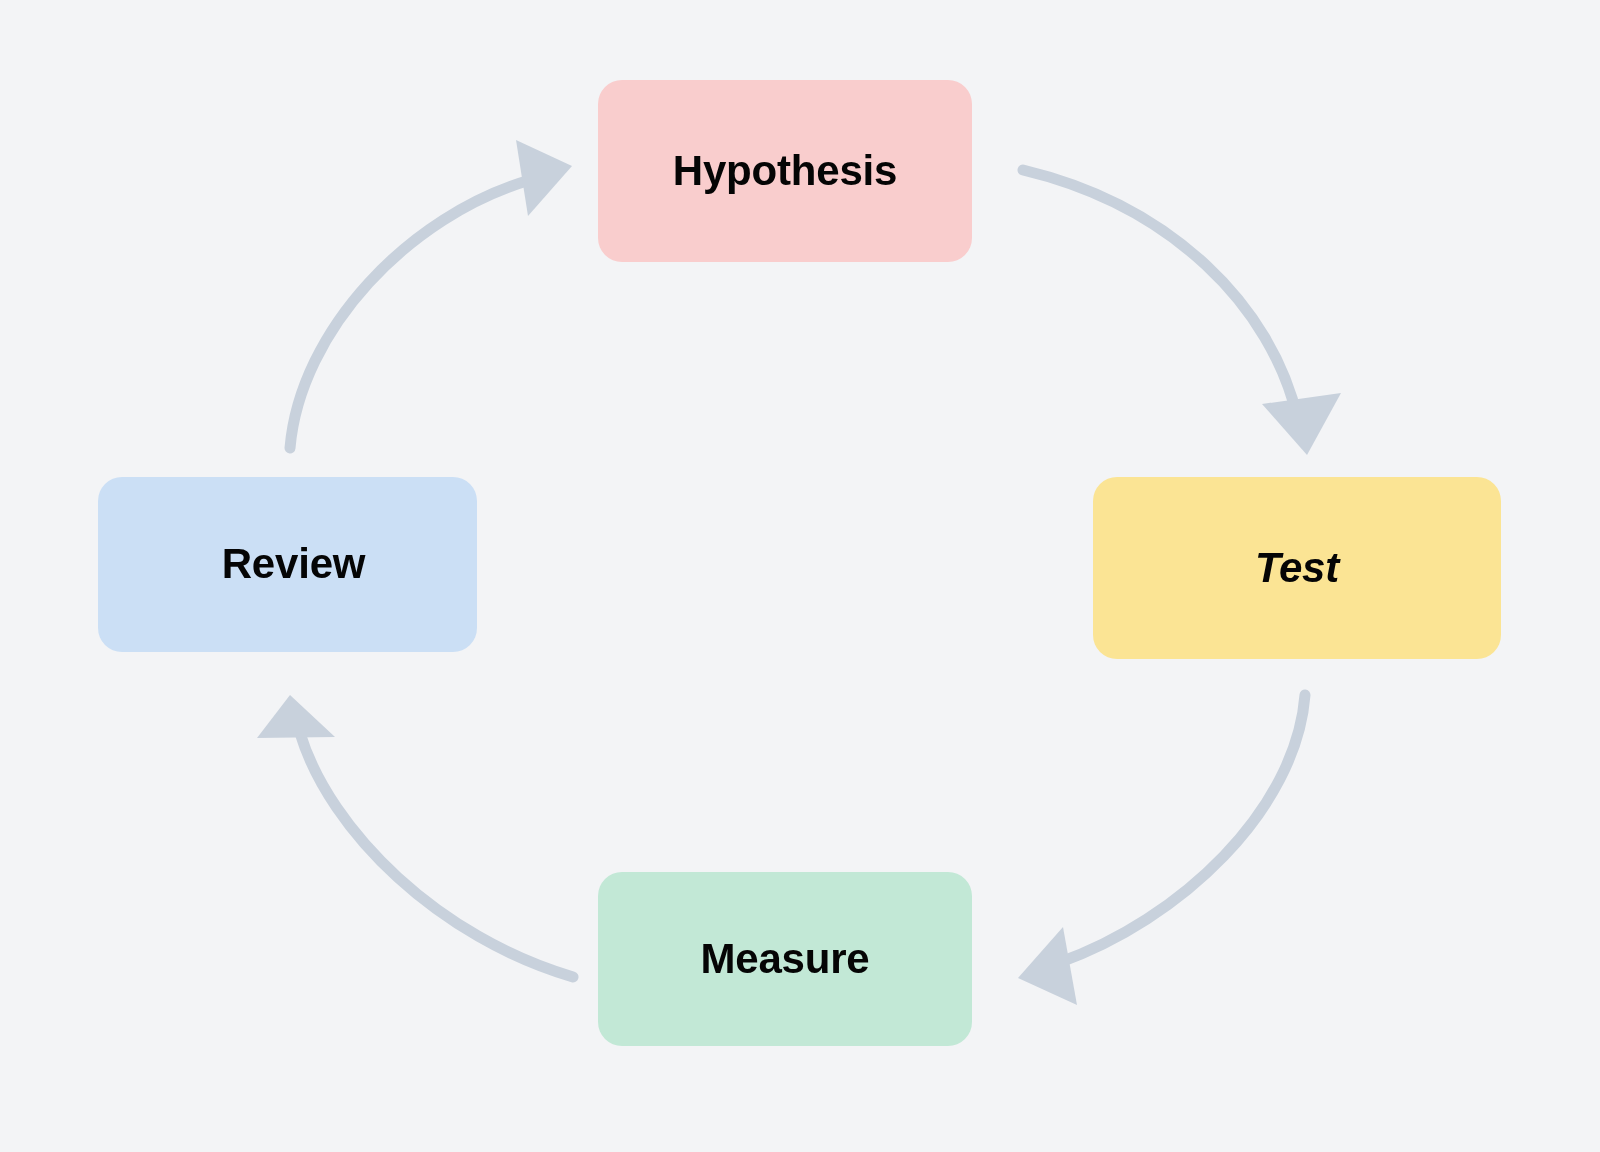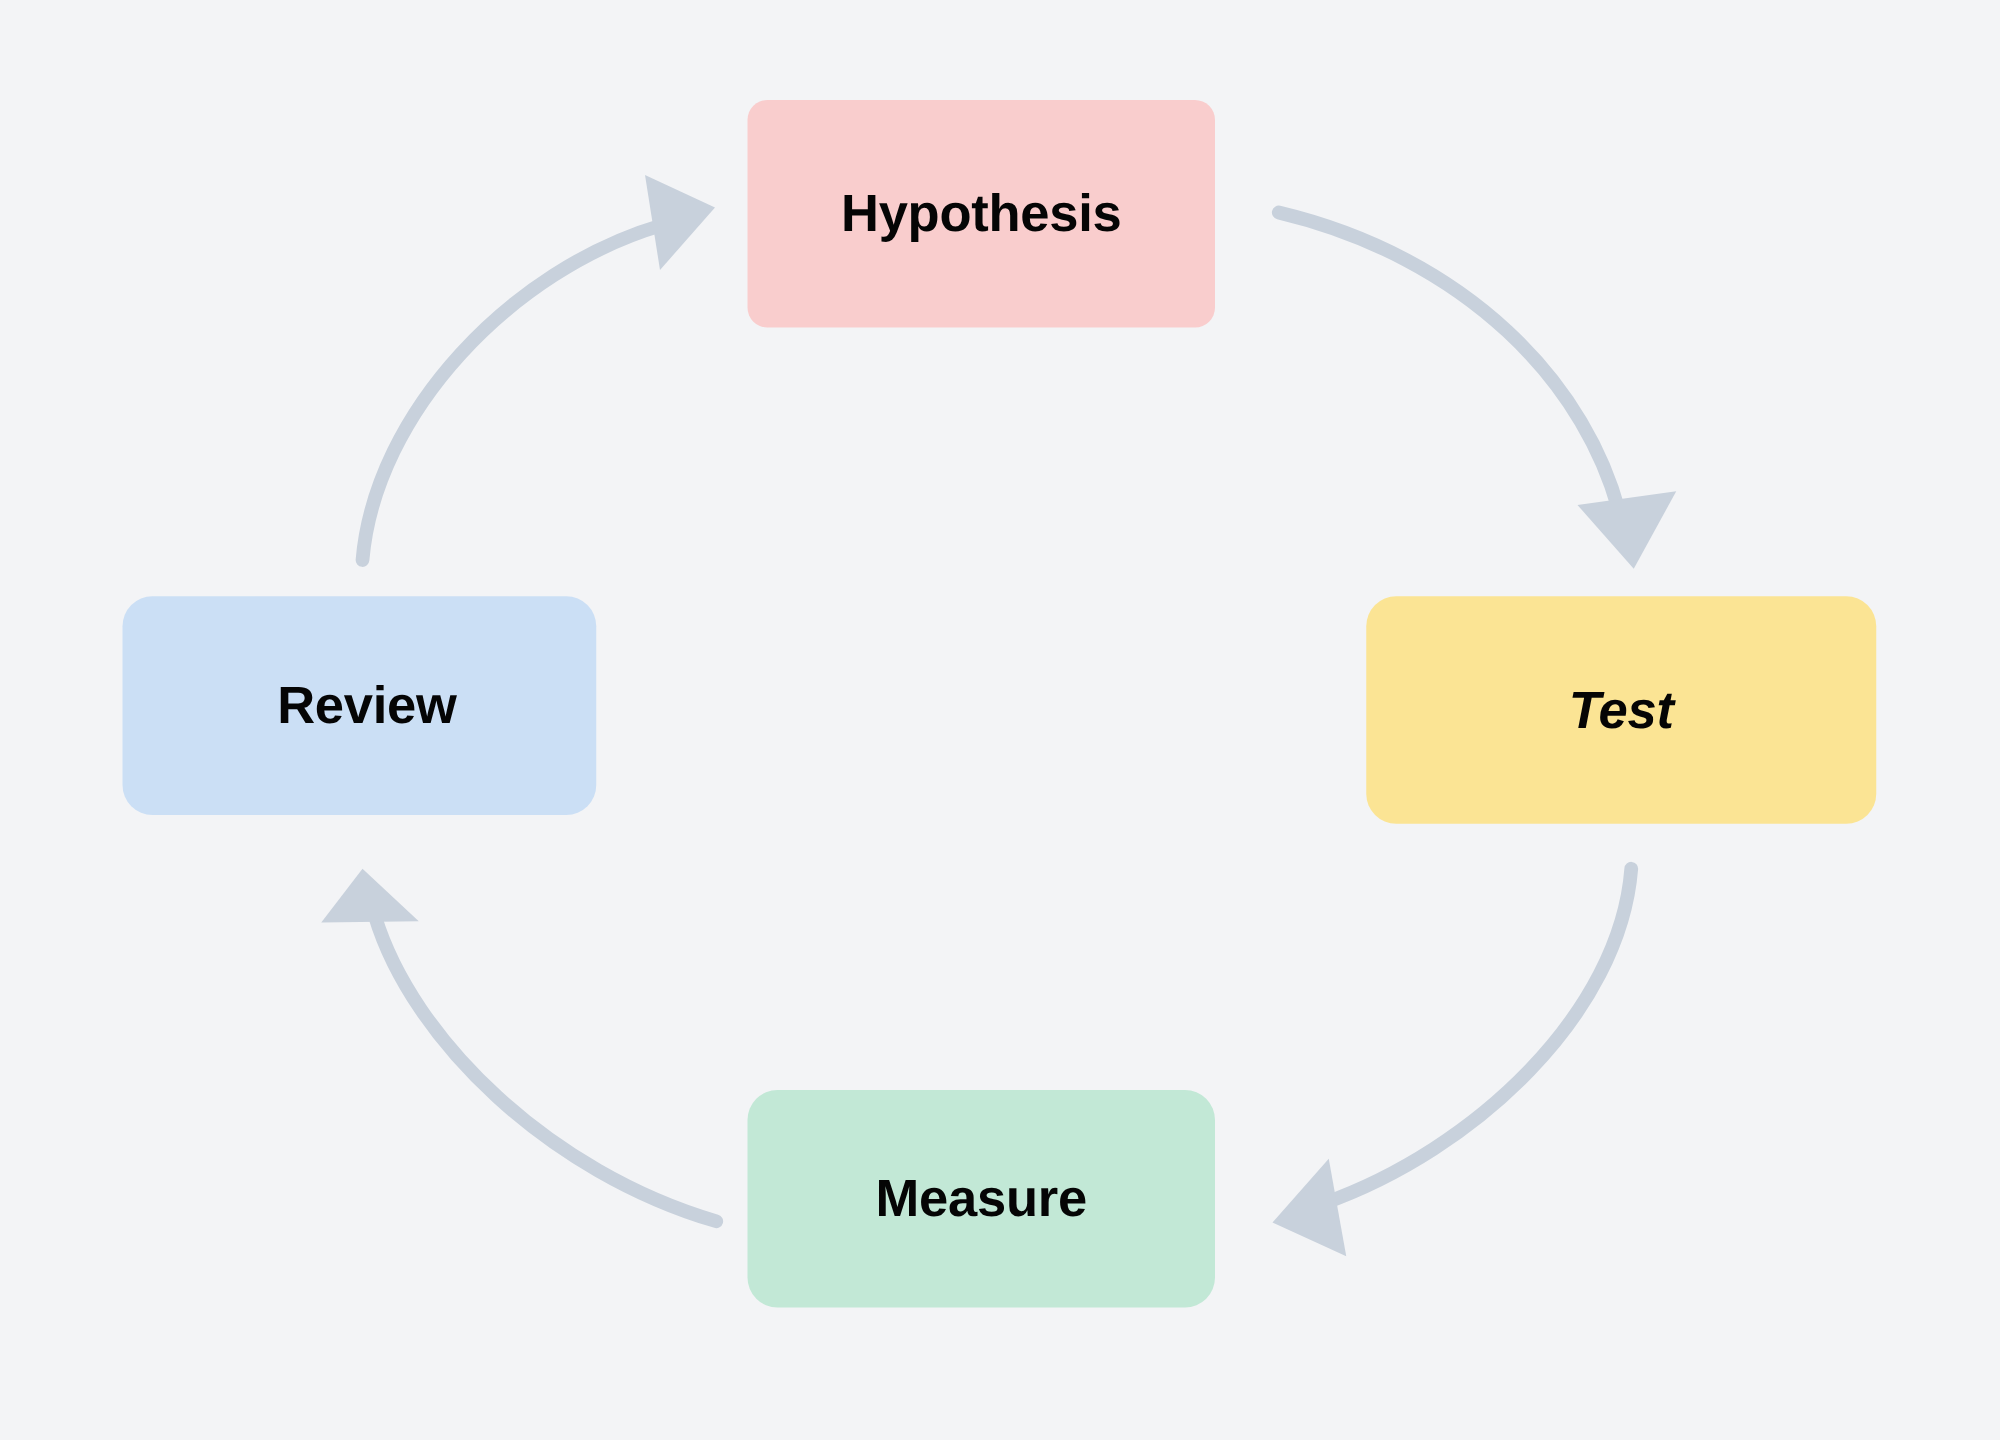--- a/index.html
+++ b/index.html
@@ -47,21 +47,20 @@
     line-height: 1.1;
     white-space: nowrap;
   }
 
   
   .node-hypothesis {
     left: 598px;
     top: 80px;
     width: 374px;
     height: 182px;
-    border-radius: 16px;
   }
   .node-test {
     left: 1093px;
     top: 477px;
     width: 408px;
     height: 182px;
   }
   .node-measure {
     left: 598px;
     top: 872px;

